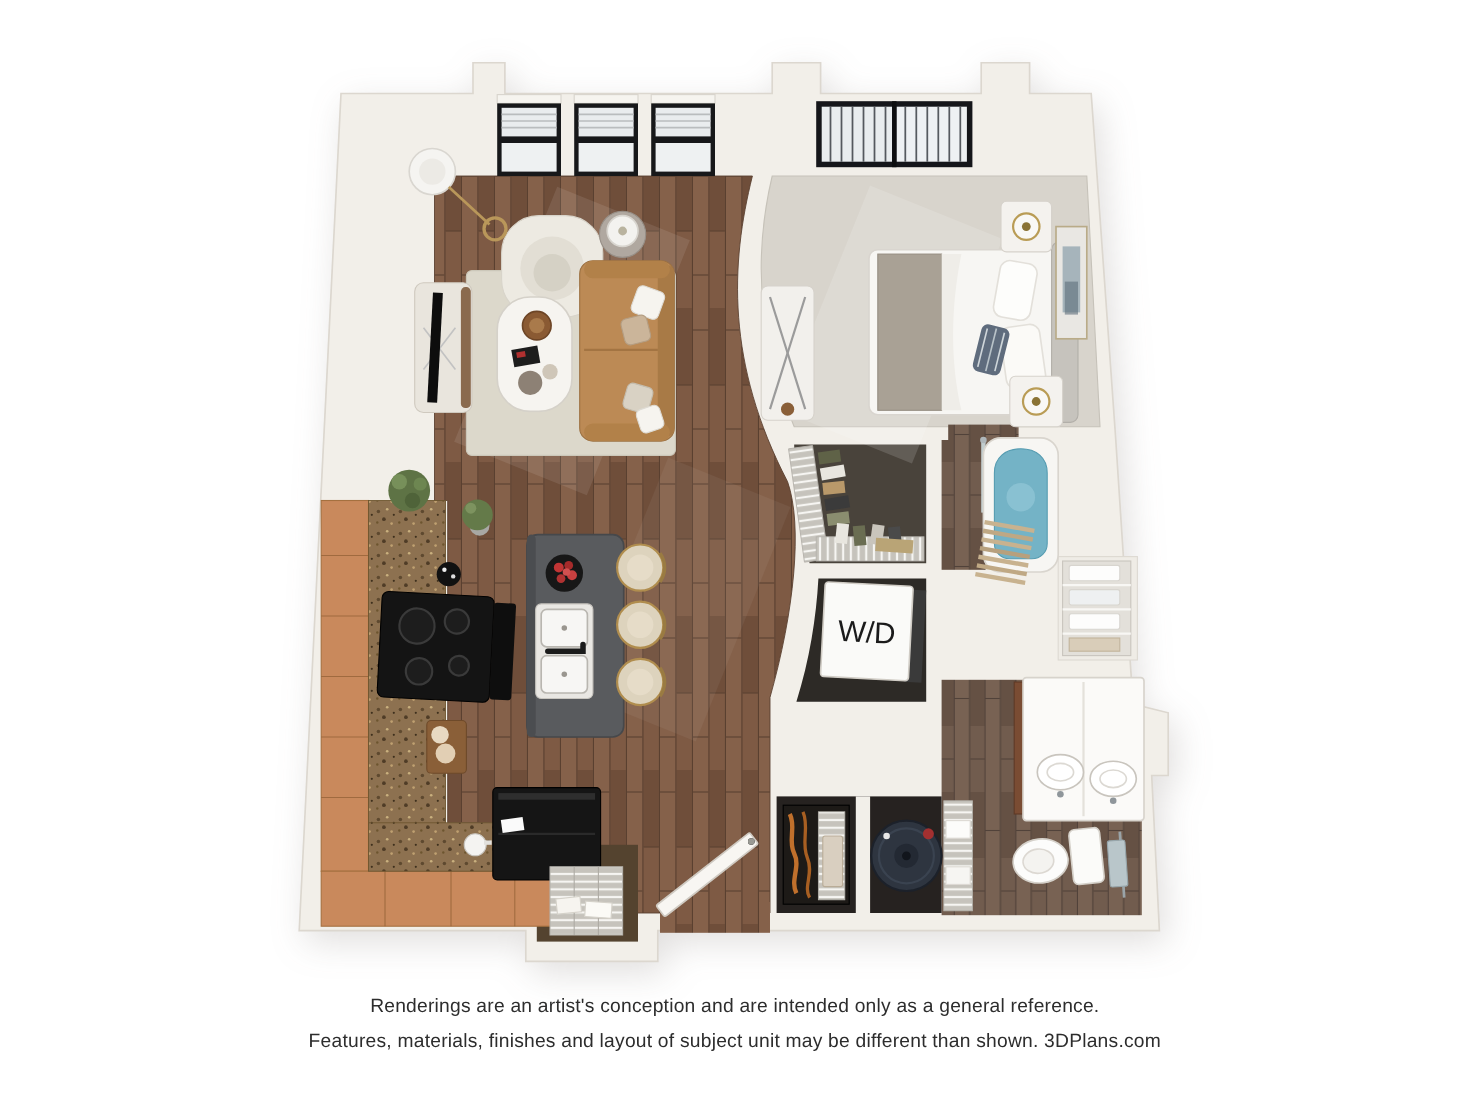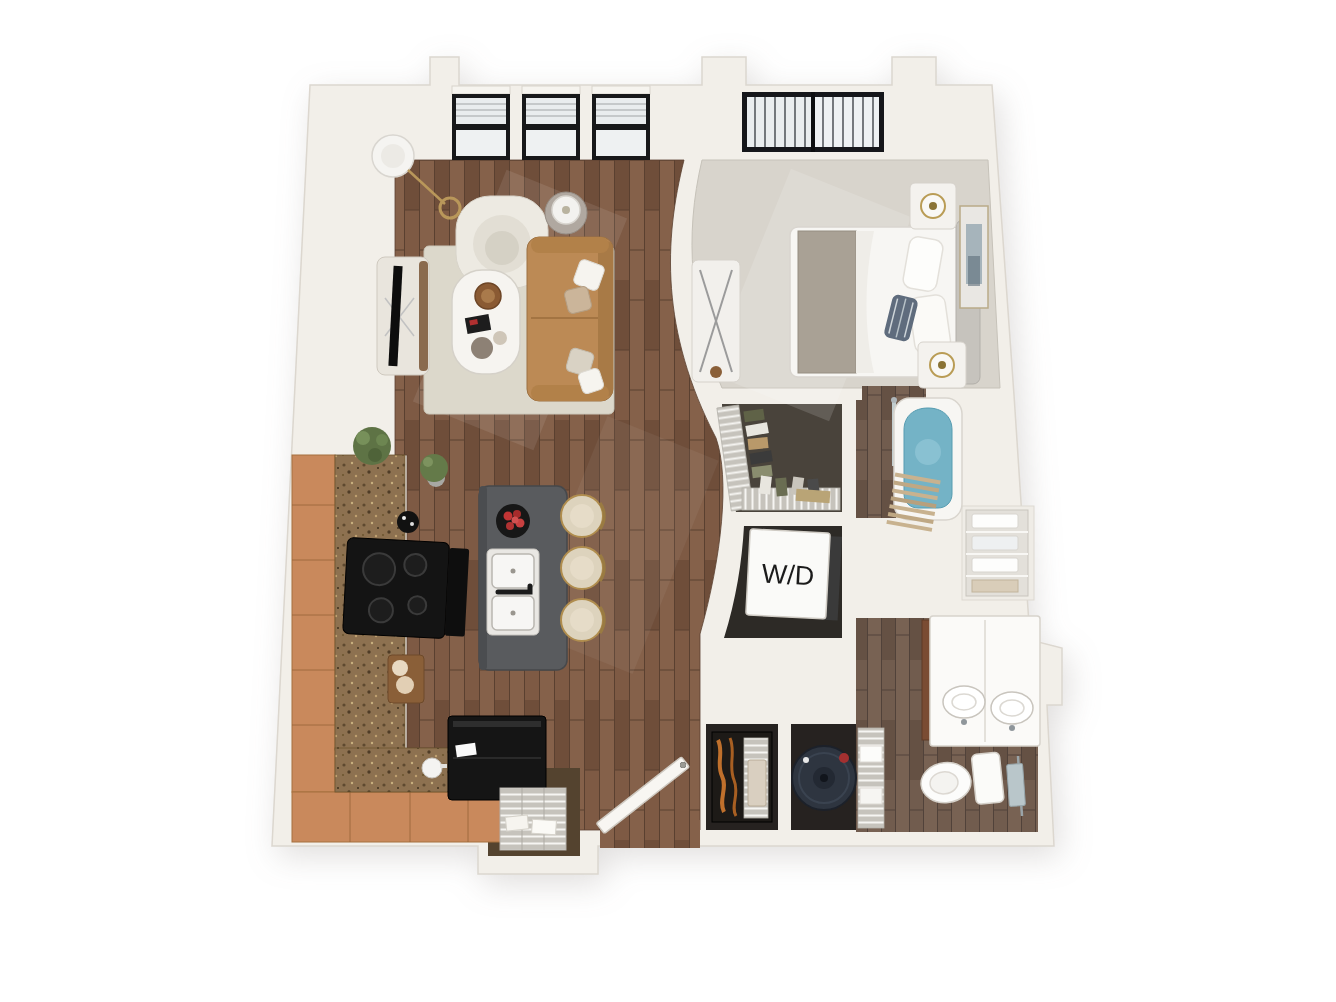--- a/index.html
+++ b/index.html
@@ -405,13 +405,17 @@
     <rect x="532" y="820" width="24" height="14" fill="#fbfaf6" stroke="#d5d2ca" stroke-width="1" transform="rotate(4 544 827)"></rect>
   </g>
 
   <g>
     <rect x="600" y="822" width="108" height="13" rx="2" fill="#f8f6f2" stroke="#cfcac2" stroke-width="1.5" transform="rotate(-38 600 828)"></rect>
     <circle cx="683" cy="765" r="3" fill="#9a9citizen4"></circle>
     <circle cx="683" cy="765" r="3" fill="#9a9a94"></circle>
   </g>
 </svg>
 
+<div class="footer">
+  <p>Renderings are an artist's conception and are intended only as a general reference.</p>
+  <p>Features, materials, finishes and layout of subject unit may be different than shown. 3DPlans.com</p>
 </div>
+</div>
 
 </body></html>

